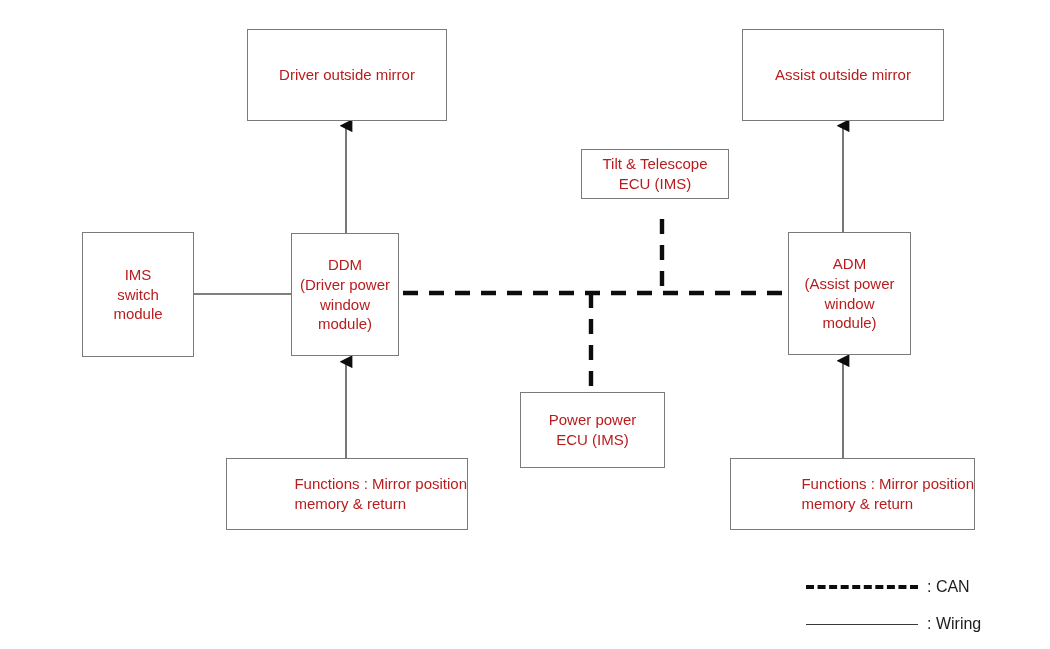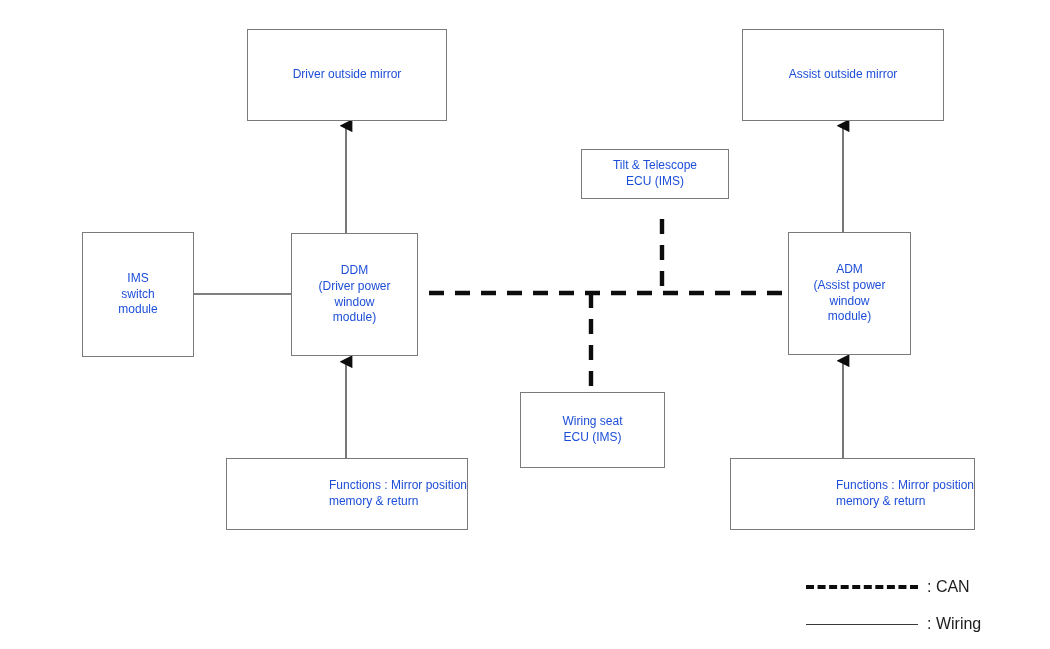--- a/index.html
+++ b/index.html
@@ -26,23 +26,23 @@
     height: 649px;
     pointer-events: none;
   }
   .node {
     position: absolute;
     box-sizing: border-box;
     border: 1px solid #7a7a7a;
     background: #ffffff;
     display: flex;
     align-items: center;
-    font-size: 12px;
+    font-size: 15px;
     line-height: 1.32;
-    color: #1d4ed8;
+    color: #b91c1c;
     z-index: 2;
   }
   .node.center {
     justify-content: center;
     text-align: center;
   }
   .node.leftish {
     justify-content: flex-end;
     text-align: left;
     padding-left: 11px;
@@ -111,41 +111,41 @@
   <div class="node center" style="left:82px; top:232px; width:112px; height:125px;">
     <span class="node-label">IMS
 switch
 module</span>
   </div>
 
   <div class="node center" style="left:742px; top:29px; width:202px; height:92px;">
     <span class="node-label">Assist outside mirror</span>
   </div>
 
-  <div class="node center" style="left:291px; top:233px; width:127px; height:123px;">
+  <div class="node center" style="left:291px; top:233px; width:108px; height:123px;">
     <span class="node-label">DDM
 (Driver power
 window
 module)</span>
   </div>
 
   <div class="node center" style="left:788px; top:232px; width:123px; height:123px;">
     <span class="node-label">ADM
 (Assist power
 window
 module)</span>
   </div>
 
   <div class="node center" style="left:581px; top:149px; width:148px; height:50px;">
     <span class="node-label">Tilt &amp; Telescope
 ECU (IMS)</span>
   </div>
 
   <div class="node center" style="left:520px; top:392px; width:145px; height:76px;">
-    <span class="node-label">Wiring seat
+    <span class="node-label">Power power
 ECU (IMS)</span>
   </div>
 
   <div class="node leftish" style="left:226px; top:458px; width:242px; height:72px;">
     <span class="node-label">Functions : Mirror position
 memory &amp; return</span>
   </div>
 
   <div class="node leftish" style="left:730px; top:458px; width:245px; height:72px;">
     <span class="node-label">Functions : Mirror position

